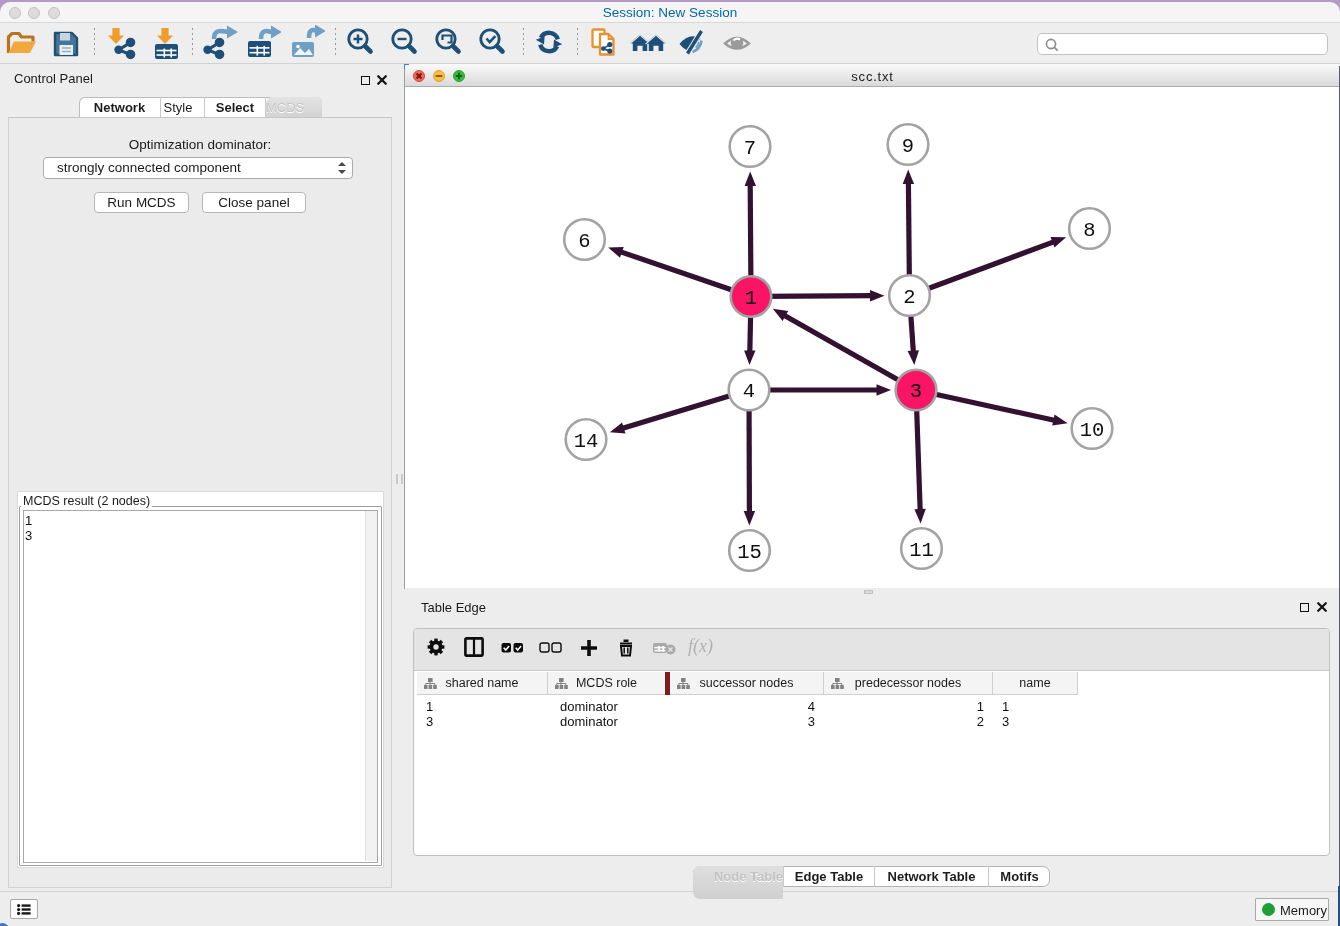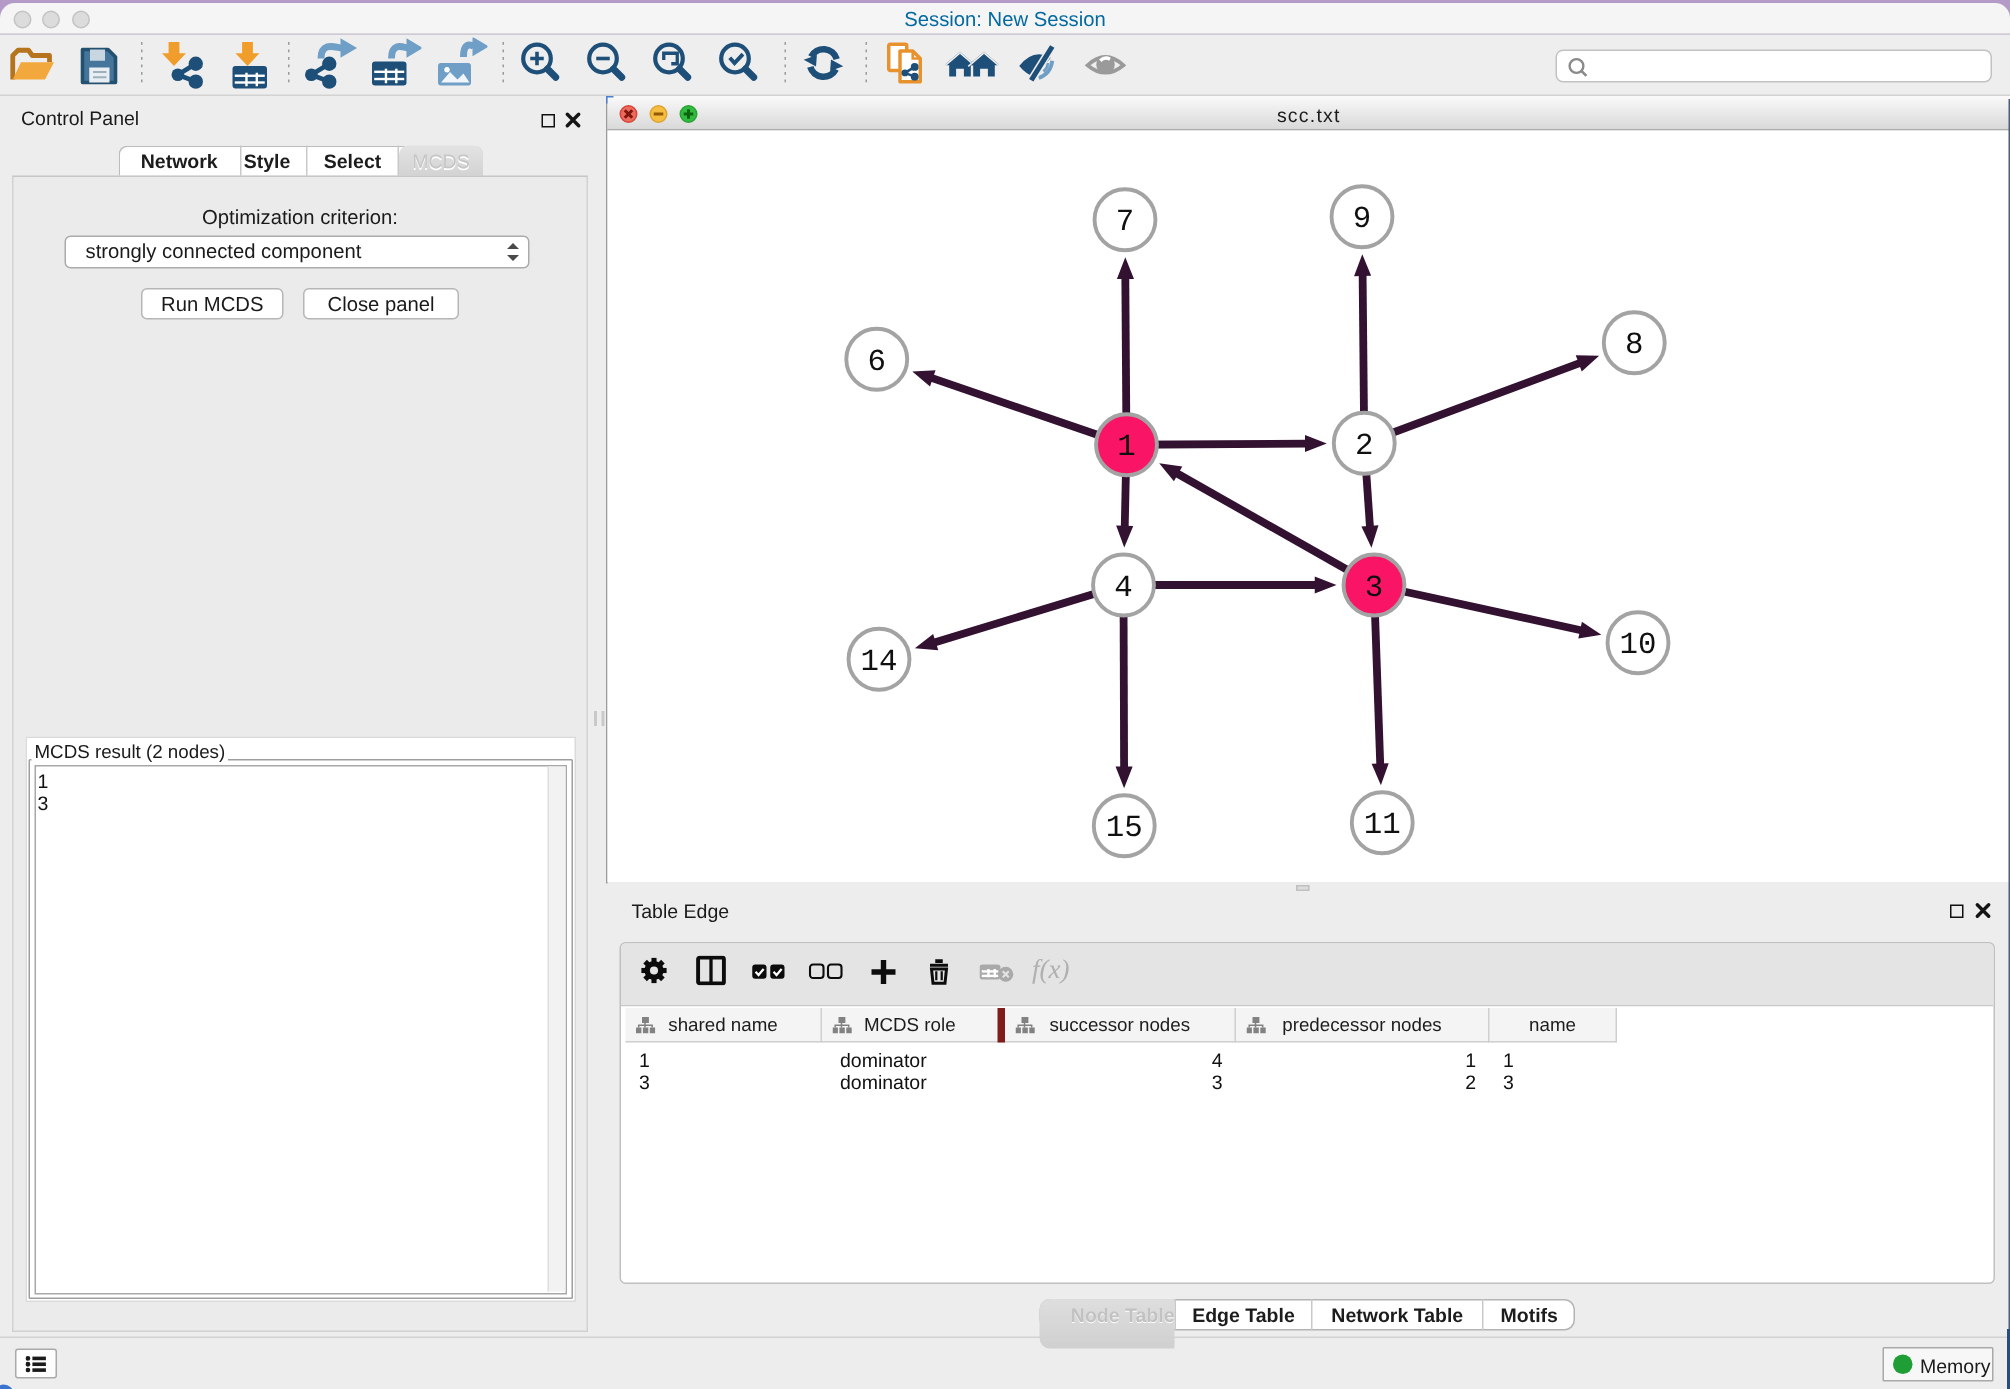--- a/index.html
+++ b/index.html
@@ -132,25 +132,25 @@
     <circle cx="7" cy="7" r="4.6" fill="none" stroke="#8a8a8a" stroke-width="1.6"></circle>
     <line x1="10.4" y1="10.4" x2="13.6" y2="13.6" stroke="#8a8a8a" stroke-width="1.8"></line>
   </svg>
 <div class="abs" style="left:14px;top:71px;font-size:13px;color:#1a1a1a">Control Panel</div>
 <div class="abs" style="left:361px;top:75.5px;width:9px;height:9px;border:1.6px solid #111"></div>
 <svg class="abs" style="left:376px;top:74px" width="12" height="12" viewBox="0 0 12 12">
     <path d="M2.2 2.2 L9.8 9.8 M9.8 2.2 L2.2 9.8" stroke="#151515" stroke-width="2.3" stroke-linecap="round"></path>
   </svg>
 <div class="abs" style="left:79px;top:97px;width:243px;height:21px;background:#fff;border:1px solid #bcbcbc;border-radius:6px 6px 0 0;border-bottom:none"></div>
 <div class="abs" style="left:79px;top:97px;width:82px;height:21px;line-height:21px;text-align:center;font-size:13px;font-weight:700;color:#1c1c1c;border-right:1px solid #c9c9c9">Network</div>
-<div class="abs" style="left:152px;top:97px;width:53px;height:21px;line-height:21px;text-align:center;font-size:13px;font-weight:700;color:#1c1c1c;border-right:1px solid #c9c9c9">Style</div>
+<div class="abs" style="left:152px;top:97px;width:53px;height:21px;line-height:21px;text-align:center;font-size:13px;font-weight:400;color:#1c1c1c;border-right:1px solid #c9c9c9">Style</div>
 <div class="abs" style="left:205px;top:97px;width:61px;height:21px;line-height:21px;text-align:center;font-size:13px;font-weight:700;color:#1c1c1c;border-right:1px solid #c9c9c9">Select</div>
-<div class="abs" style="left:266px;top:97px;width:56px;height:21px;background:linear-gradient(#e3e3e3,#d2d2d2);border-radius:6px 6px 0 0;line-height:21px;text-align:center;font-size:13px;font-weight:400;color:#c6c6c6;text-shadow:0 1px 0 #fff">MCDS</div>
+<div class="abs" style="left:266px;top:97px;width:56px;height:21px;background:linear-gradient(#e3e3e3,#d2d2d2);border-radius:6px 6px 0 0;line-height:21px;text-align:left;font-size:13px;font-weight:400;color:#c6c6c6;text-shadow:0 1px 0 #fff">MCDS</div>
 <div class="abs" style="left:8px;top:117px;width:384px;height:771px;background:#ebebeb;border:1px solid #d2d2d2;border-top:1px solid #c6c6c6"></div>
-<div class="abs" style="left:8px;top:137px;width:384px;text-align:center;font-size:13.5px;color:#1a1a1a">Optimization criterion:</div>
+<div class="abs" style="left:8px;top:137px;width:384px;text-align:center;font-size:13.5px;color:#1a1a1a">Optimization dominator:</div>
 <div class="abs" style="left:43px;top:157px;width:310px;height:22px;background:#fff;border:1px solid #ababab;border-radius:4px;line-height:20px;font-size:13.5px;color:#1a1a1a;padding-left:13px">strongly connected component</div>
 <svg class="abs" style="left:336px;top:161px" width="12" height="14" viewBox="0 0 12 14">
     <path d="M2 5 L6 1 L10 5 Z M2 9 L6 13 L10 9 Z" fill="#4a4a4a"></path>
   </svg>
 <div class="abs" style="left:94px;top:192px;width:95px;height:21px;background:#fff;border:1px solid #b6b6b6;border-radius:4px;line-height:19px;text-align:center;font-size:13.5px;color:#1a1a1a">Run MCDS</div>
 <div class="abs" style="left:202px;top:192px;width:104px;height:21px;background:#fff;border:1px solid #b6b6b6;border-radius:4px;line-height:19px;text-align:center;font-size:13.5px;color:#1a1a1a">Close panel</div>
 <div class="abs" style="left:16.5px;top:491px;width:367.5px;height:377px;background:#fff;border:1px solid #dadada"></div>
 <div class="abs" style="left:18.5px;top:506px;width:363px;height:360px;border:1px solid #9e9e9e;border-radius:1px"></div>
 <div class="abs" style="left:21px;top:494px;background:#fff;padding:0 2px;font-size:12.5px;color:#1a1a1a">MCDS result (2 nodes)</div>
 <div class="abs" style="left:22.5px;top:509.5px;width:355px;height:353px;background:#fff;border:1px solid #a8a8a8"></div>

